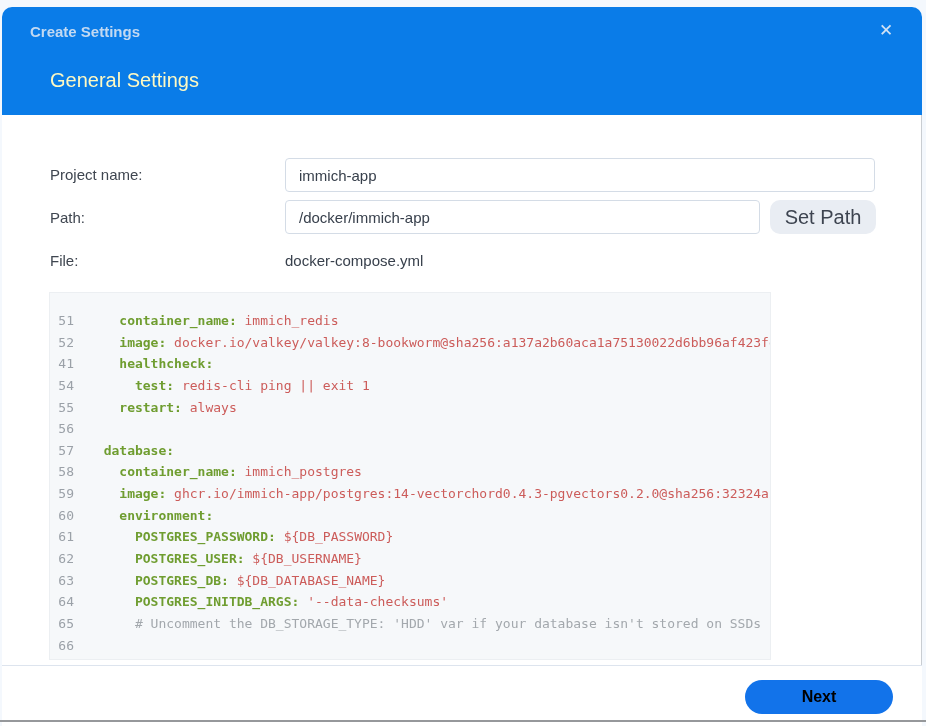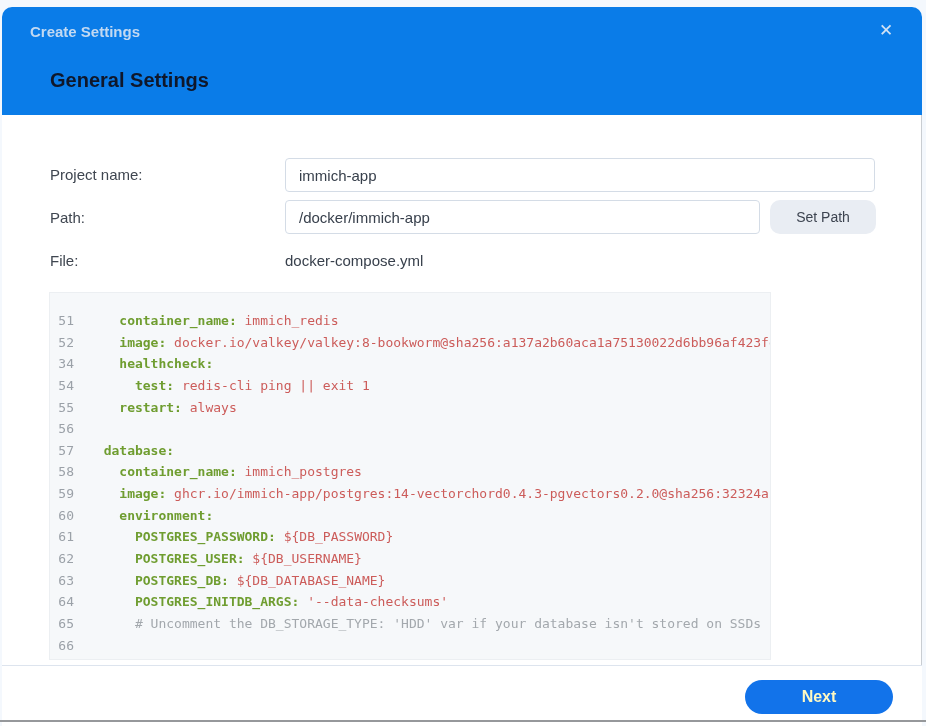--- a/index.html
+++ b/index.html
@@ -15,52 +15,52 @@
   html,body{width:926px;height:726px;overflow:hidden;}
   body{font-family:"Liberation Sans","DejaVu Sans",sans-serif;background:#f4f8fd;}
   .stage{position:relative;width:926px;height:726px;}
 
   .dialog{position:absolute;left:2px;top:7px;width:920px;height:719px;
           background:#ffffff;border-radius:10px 10px 0 0;overflow:hidden;}
   .dialog-header{position:relative;height:108px;background:var(--header-blue);}
   .dialog-title{position:absolute;left:28px;top:16px;font-size:15px;font-weight:bold;color:#c2d9f2;}
   .close-btn{position:absolute;right:24px;top:12px;width:24px;height:24px;
              color:#d2e2f4;font-size:17px;font-weight:bold;line-height:24px;text-align:center;cursor:pointer;}
-  .section-title{position:absolute;left:48px;top:62px;font-size:20px;font-weight:bold;color:#0f172a;}
+  .section-title{position:absolute;left:48px;top:62px;font-size:20px;font-weight:normal;color:#fef9c3;}
 
   .form-label{position:absolute;left:48px;font-size:15px;color:#3f4650;}
   .text-input{position:absolute;height:34px;border:1px solid #d4dce6;border-radius:4px;
               background:#fff;font-family:"Liberation Sans",sans-serif;font-size:15px;color:#38404c;
               padding:0 13px;outline:none;}
   #project-input{left:283px;top:151px;width:590px;}
   #path-input{left:283px;top:193px;width:475px;}
   .set-path-btn{position:absolute;left:768px;top:193px;width:106px;height:34px;
                 background:#e9edf3;border:none;border-radius:10px;
-                font-family:"Liberation Sans",sans-serif;font-size:14px;color:#3d4450;cursor:pointer;}
+                font-family:"Liberation Sans",sans-serif;font-size:20px;color:#3d4450;cursor:pointer;}
   .file-value{position:absolute;left:283px;top:245px;font-size:15px;color:#38404c;}
 
   .editor{position:absolute;left:47px;top:285px;width:722px;height:368px;
           background:#f6f8fa;border:1px solid #eceff2;overflow:hidden;
           font-family:"DejaVu Sans Mono","Liberation Mono",monospace;font-size:13px;
           padding-top:17px;cursor:text;}
   .code-line{display:flex;height:21.65px;line-height:21.65px;white-space:pre;}
   .ln{width:38px;flex:0 0 38px;text-align:right;padding-right:14px;color:var(--line-number-gray);
       user-select:none;}
   .code{white-space:pre;}
   .seg-key{color:var(--key-green);font-weight:bold;text-align:center;}
   .seg-value{color:var(--value-red);}
   .seg-comment{color:var(--comment-gray);}
   .hl{outline:3px solid var(--highlight-red);outline-offset:3px;}
 
   .right-edge{position:absolute;left:921px;top:115px;width:1px;height:598px;background:#c9cdd2;}
 
   .footer{position:absolute;left:2px;top:665px;width:920px;height:55px;background:#fff;
           border-top:1px solid #dde4ee;}
   .next-btn{position:absolute;left:743px;top:14px;width:148px;height:34px;border:none;
-            border-radius:17px;background:var(--next-blue);color:#fef9c3;
+            border-radius:17px;background:var(--next-blue);color:#000000;
             font-family:"Liberation Sans",sans-serif;font-size:16px;font-weight:bold;cursor:pointer;}
   .bottom-line{position:absolute;left:0;top:720px;width:926px;height:2px;background:#96989b;}
 </style>
 </head>
 <body>
 
 <div class="stage">
   <div class="dialog">
 
     <div class="dialog-header">
@@ -75,21 +75,21 @@
     <div class="form-label" style="top:202px;">Path:</div>
     <input class="text-input" id="path-input" type="text" value="/docker/immich-app" style="">
     <button class="set-path-btn">Set Path</button>
 
     <div class="form-label" style="top:245px;">File:</div>
     <div class="file-value">docker-compose.yml</div>
 
     <div class="editor">
         <div class="code-line"><span class="ln">51</span><span class="code">    <span class="seg-key">container_name:</span><span class="seg-value"> immich_redis</span></span></div>
         <div class="code-line"><span class="ln">52</span><span class="code">    <span class="seg-key">image:</span><span class="seg-value"> docker.io/valkey/valkey:8-bookworm@sha256:a137a2b60aca1a75130022d6bb96af423fefae4eb55faf395e7e86593ded</span></span></div>
-        <div class="code-line"><span class="ln">34</span><span class="code">    <span class="seg-key">healthcheck:</span></span></div>
+        <div class="code-line"><span class="ln">41</span><span class="code">    <span class="seg-key">healthcheck:</span></span></div>
         <div class="code-line"><span class="ln">54</span><span class="code">      <span class="seg-key">test:</span><span class="seg-value"> redis-cli ping || exit 1</span></span></div>
         <div class="code-line"><span class="ln">55</span><span class="code">    <span class="seg-key">restart:</span><span class="seg-value"> always</span></span></div>
         <div class="code-line"><span class="ln">56</span><span class="code"></span></div>
         <div class="code-line"><span class="ln">57</span><span class="code">  <span class="seg-key">database:</span></span></div>
         <div class="code-line"><span class="ln">58</span><span class="code">    <span class="seg-key">container_name:</span><span class="seg-value"> immich_postgres</span></span></div>
         <div class="code-line"><span class="ln">59</span><span class="code">    <span class="seg-key">image:</span><span class="seg-value"> ghcr.io/immich-app/postgres:14-vectorchord0.4.3-pgvectors0.2.0@sha256:32324a2f41df5de9efe1a169edd</span></span></div>
         <div class="code-line"><span class="ln">60</span><span class="code">    <span class="seg-key">environment:</span></span></div>
         <div class="code-line"><span class="ln">61</span><span class="code">      <span class="seg-key">POSTGRES_PASSWORD:</span><span class="seg-value"> ${DB_PASSWORD}</span></span></div>
         <div class="code-line"><span class="ln">62</span><span class="code">      <span class="seg-key">POSTGRES_USER:</span><span class="seg-value"> ${DB_USERNAME}</span></span></div>
         <div class="code-line"><span class="ln">63</span><span class="code">      <span class="seg-key">POSTGRES_DB:</span><span class="seg-value"> ${DB_DATABASE_NAME}</span></span></div>

